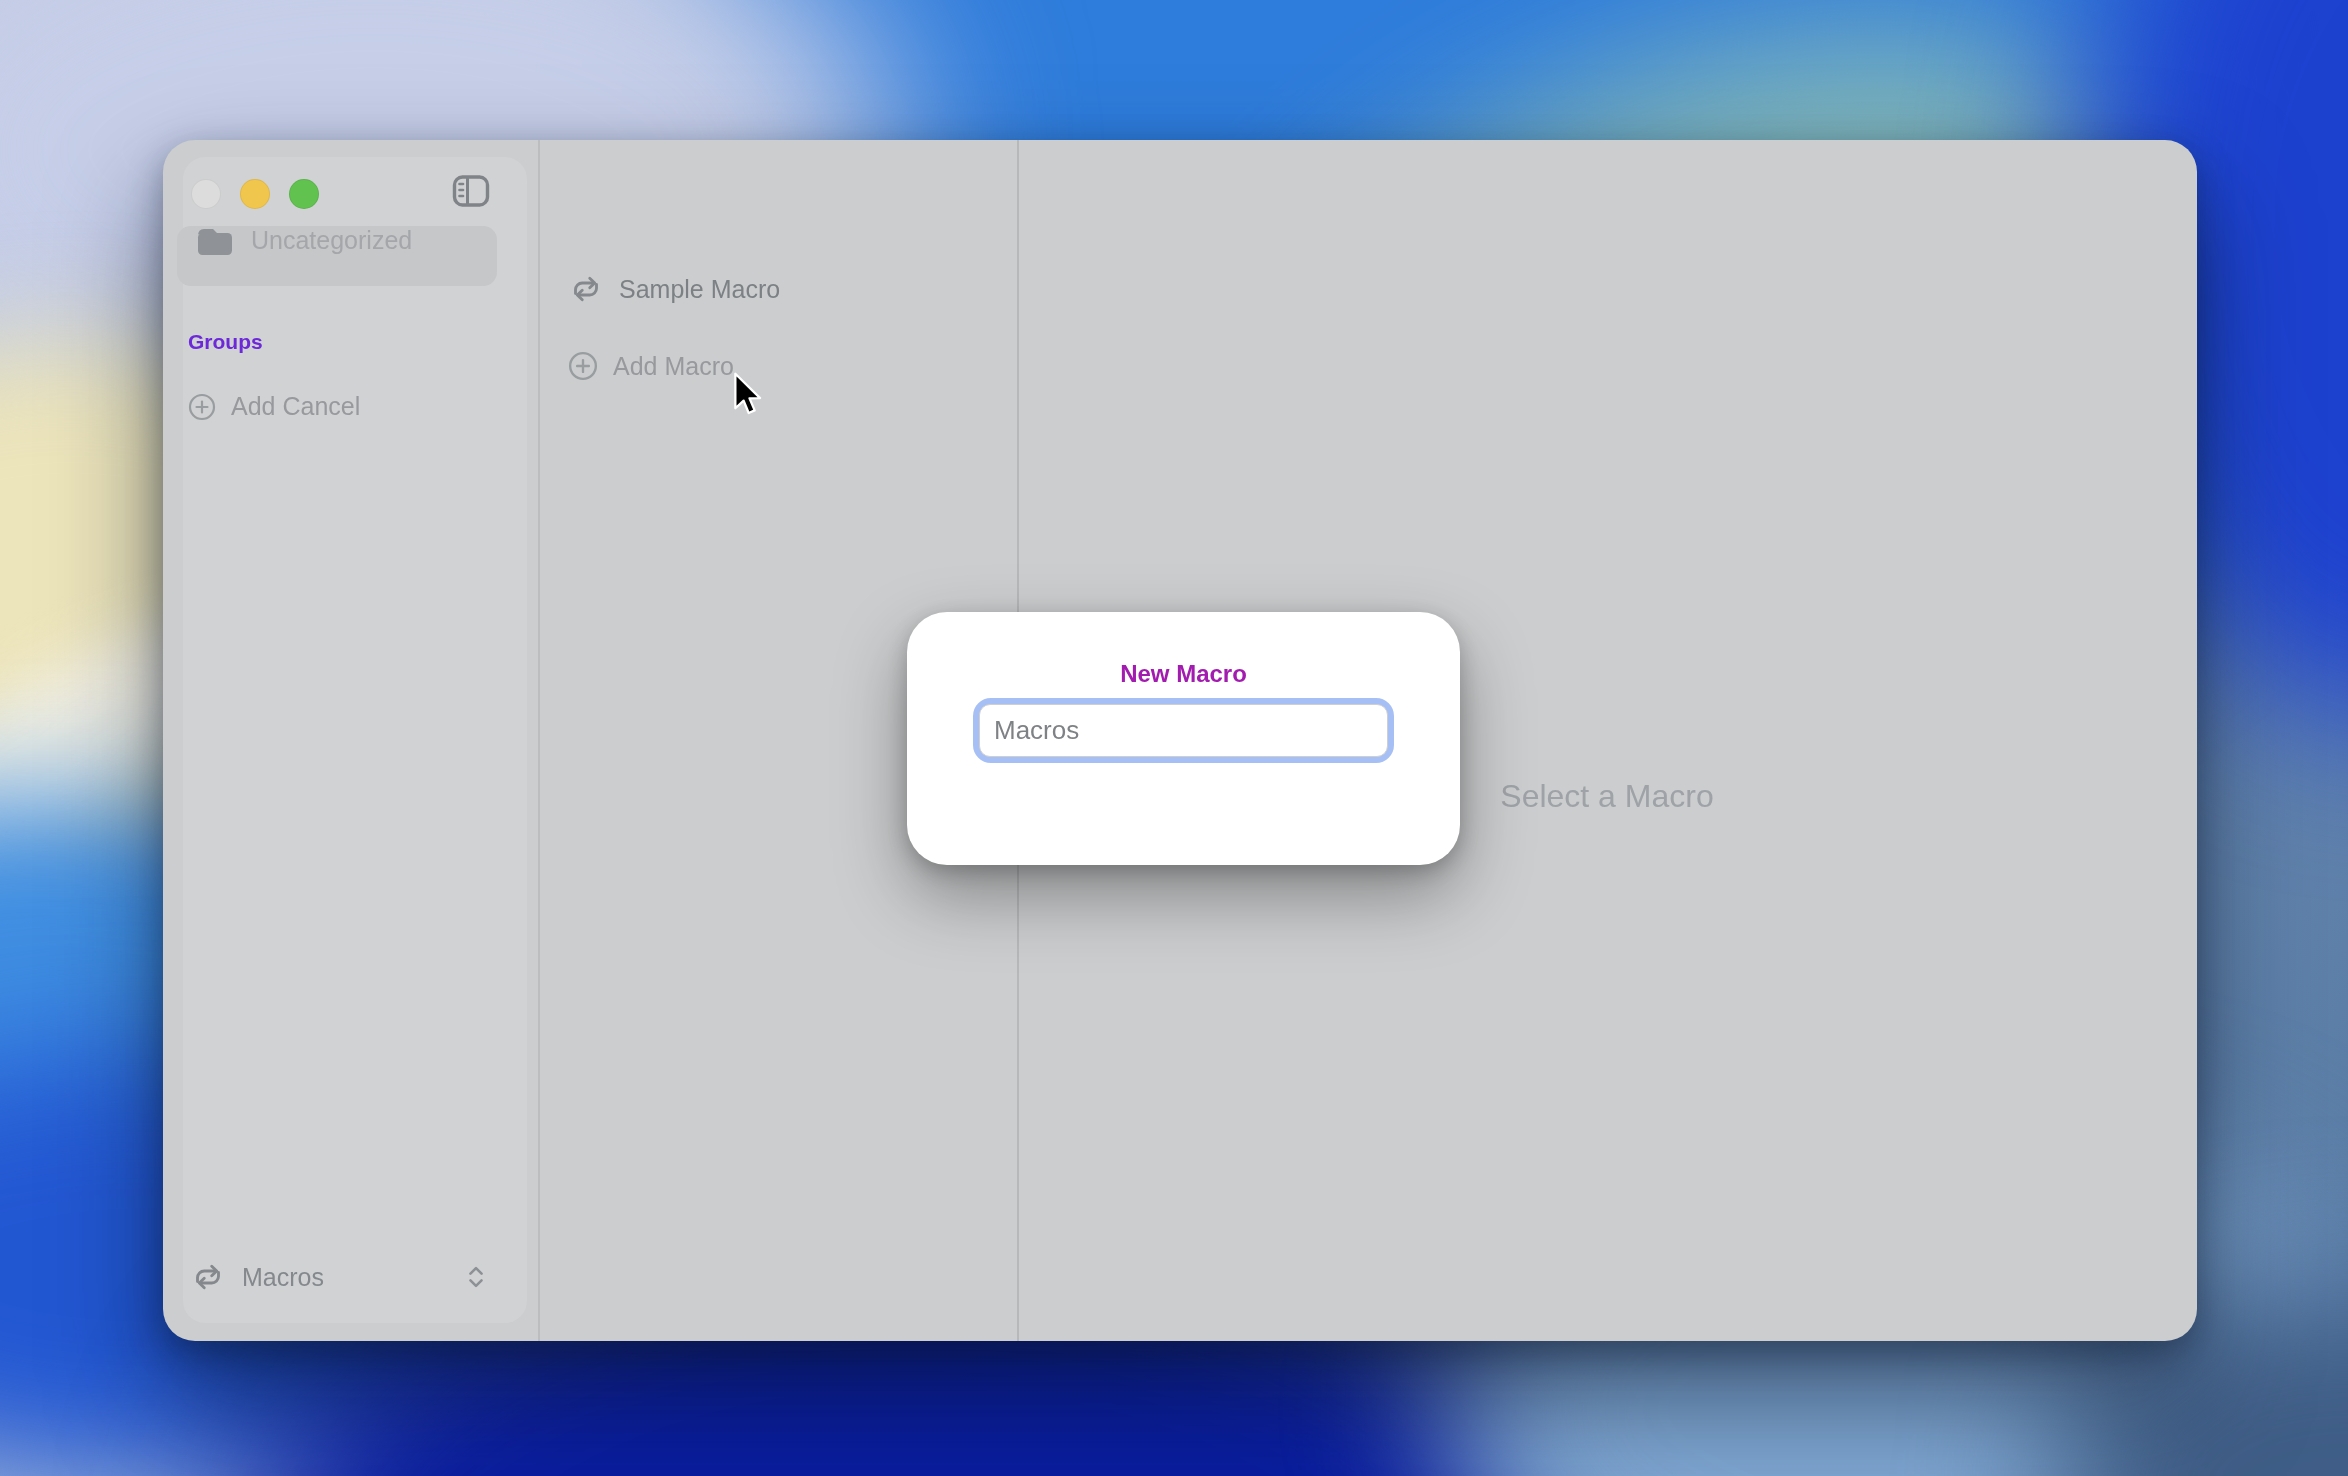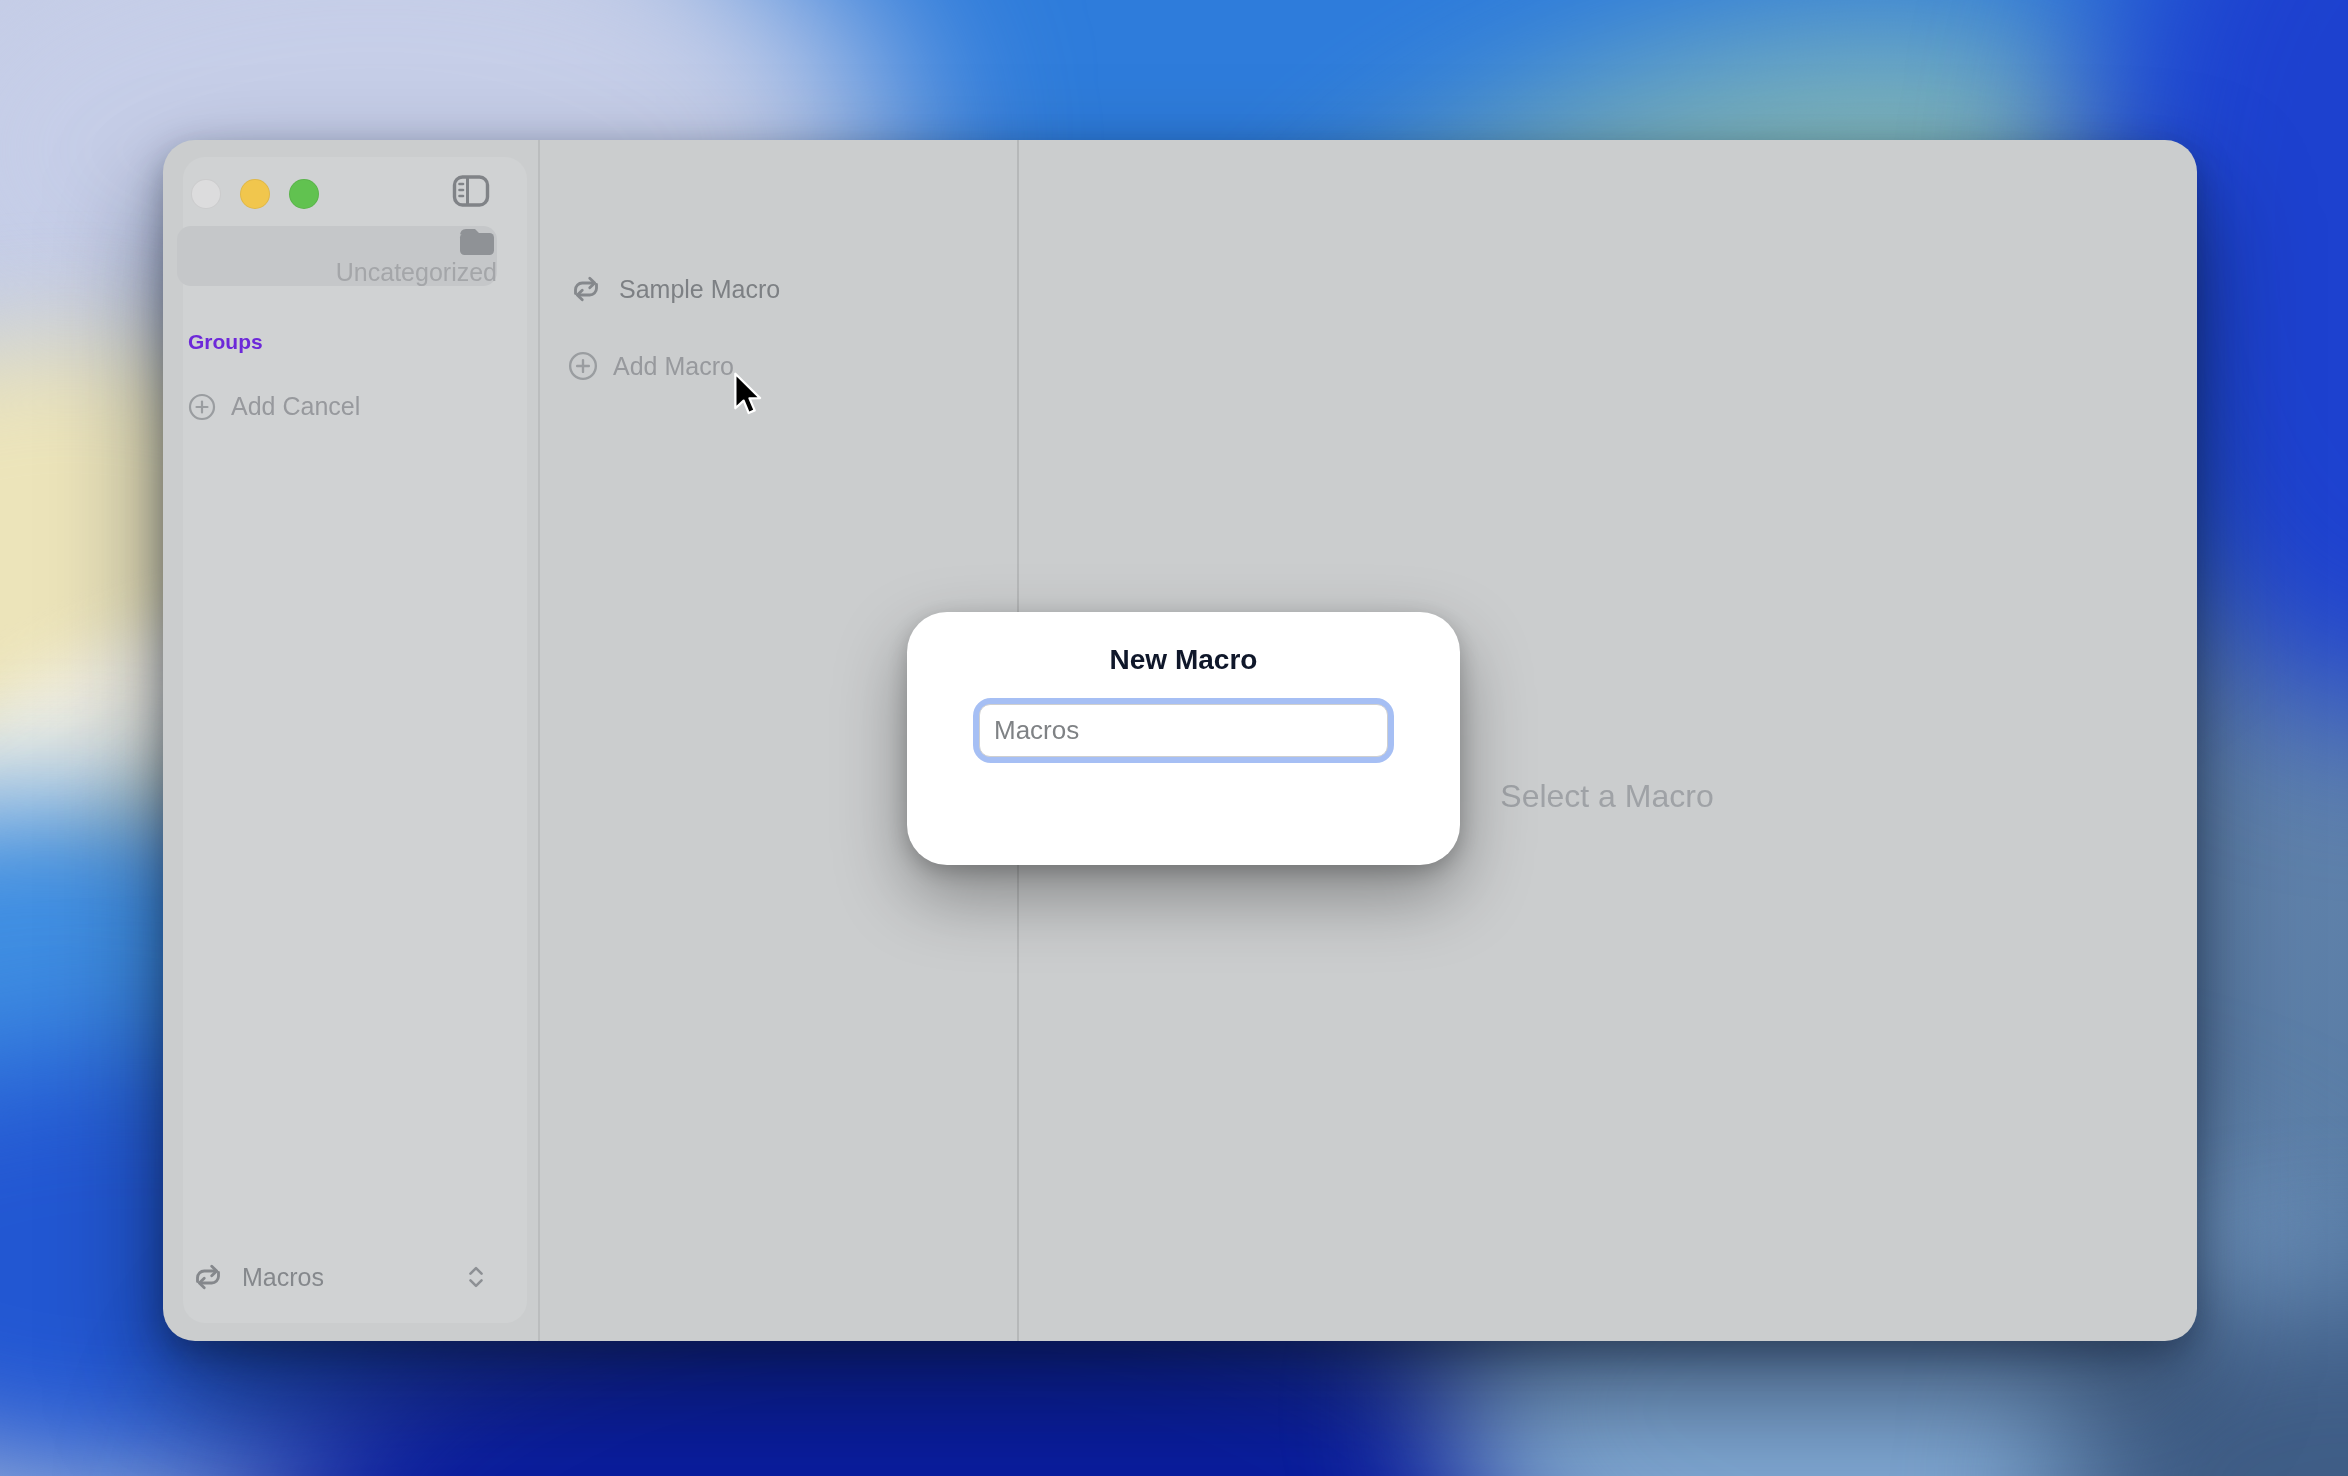--- a/index.html
+++ b/index.html
@@ -33,21 +33,21 @@
   .div-list{left:854px;background:rgba(0,0,0,.10);}
 
   .traffic{position:absolute;left:28px;top:39px;display:flex;gap:19px;}
   .tl{width:28px;height:28px;border-radius:50%;}
   .tl-close{background:#dcdcdd;border:1px solid rgba(0,0,0,.07);}
   .tl-min{background:#f1c64d;border:1px solid rgba(0,0,0,.07);}
   .tl-zoom{background:#61c250;border:1px solid rgba(0,0,0,.07);}
   .sb-toggle{position:absolute;left:289px;top:34px;width:38px;height:34px;}
 
   .pill{position:absolute;left:14px;top:86px;width:320px;height:60px;border-radius:14px;
-    background:#c5c7c9;display:flex;align-items:flex-end;padding-left:18px;box-sizing:border-box;flex-direction:column;}
+    background:#c5c7c9;display:flex;align-items:flex-start;padding-left:18px;box-sizing:border-box;}
   .pill .lbl{margin-left:16px;font-size:25px;color:#a4a6a9;}
 
   .groups-hdr{position:absolute;left:25px;top:190px;font-size:21px;font-weight:700;color:#6d28d9;}
   .row{position:absolute;display:flex;align-items:center;}
   .add-group{left:25px;top:252px;}
   .add-group .lbl{margin-left:15px;font-size:25px;color:#97999d;}
 
   .sample-macro{left:405px;top:134px;}
   .sample-macro .lbl{margin-left:15px;font-size:25px;color:#7d8084;}
   .add-macro{left:405px;top:211px;}
@@ -55,22 +55,22 @@
 
   .detail-text{position:absolute;left:854px;top:638px;width:1180px;text-align:center;
     font-size:32px;font-weight:500;color:#9fa2a6;}
 
   .footer-macros{left:27px;top:1122px;width:316px;}
   .footer-macros .lbl{margin-left:16px;font-size:25px;color:#85888c;}
   .footer-macros .chev{margin-left:auto;margin-right:20px;}
 
   .dialog{position:absolute;left:907px;top:612px;width:553px;height:253px;background:#ffffff;
     border-radius:40px;box-shadow:0 30px 70px rgba(0,0,0,.35),0 6px 20px rgba(0,0,0,.2);}
-  .dlg-title{position:absolute;top:32px;left:0;width:100%;text-align:center;
-    font-size:28px;font-weight:700;color:#0f172a;}
+  .dlg-title{position:absolute;top:48px;left:0;width:100%;text-align:center;
+    font-size:24px;font-weight:700;color:#a21caf;}
   .field-ring{position:absolute;left:66px;top:86px;width:421px;height:65px;box-sizing:border-box;
     border:6px solid #a6bff4;border-radius:18px;background:#a6bff4;}
   .field-ring input{width:100%;height:100%;box-sizing:border-box;border:1px solid #cfcfcf;
     border-radius:11px;background:#ffffff;outline:none;padding:0 14px;
     font-family:"Liberation Sans","DejaVu Sans",sans-serif;font-size:26px;color:#7f8285;}
   .btn-row{position:absolute;left:0;top:176px;width:100%;display:flex;justify-content:center;gap:19px;}
   .btn{height:47px;border:none;border-radius:13px;font-family:"Liberation Sans","DejaVu Sans",sans-serif;
     font-size:25px;display:flex;align-items:center;justify-content:center;}
   .btn-cancel{width:130px;background:#e9e9ea;color:#1b1b1d;}
   .btn-create{width:128px;background:#a9c2f8;color:rgba(255,255,255,.92);font-weight:500;}

